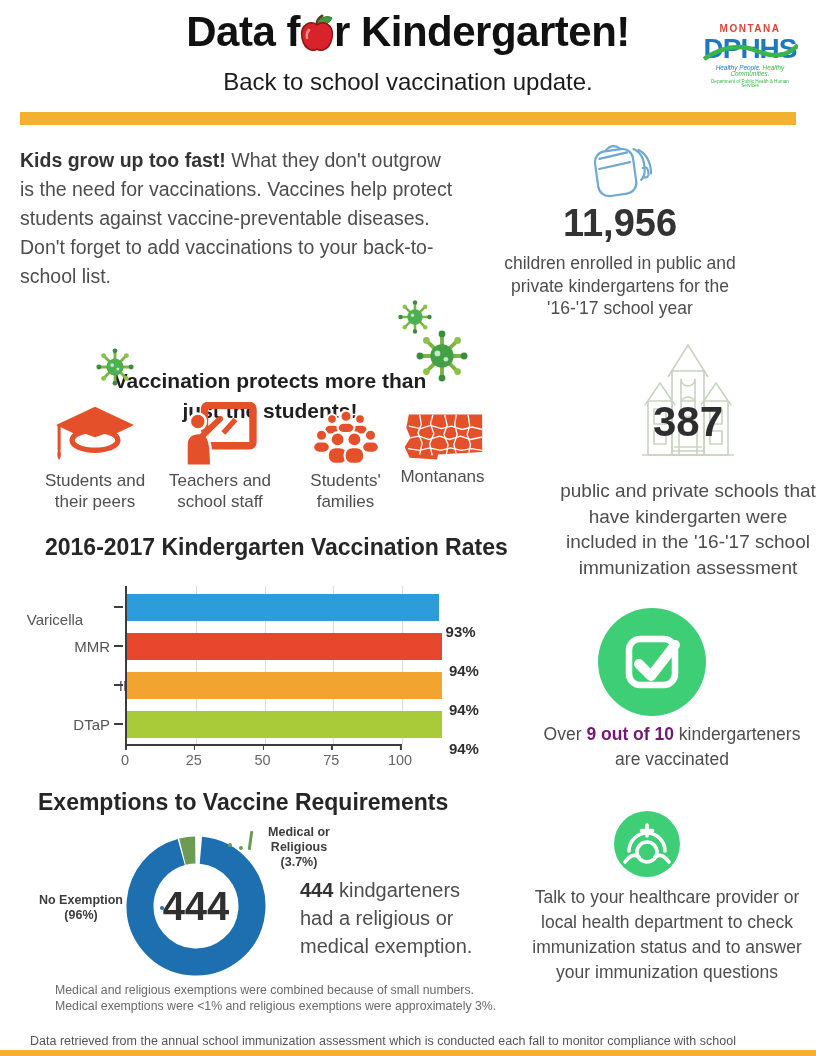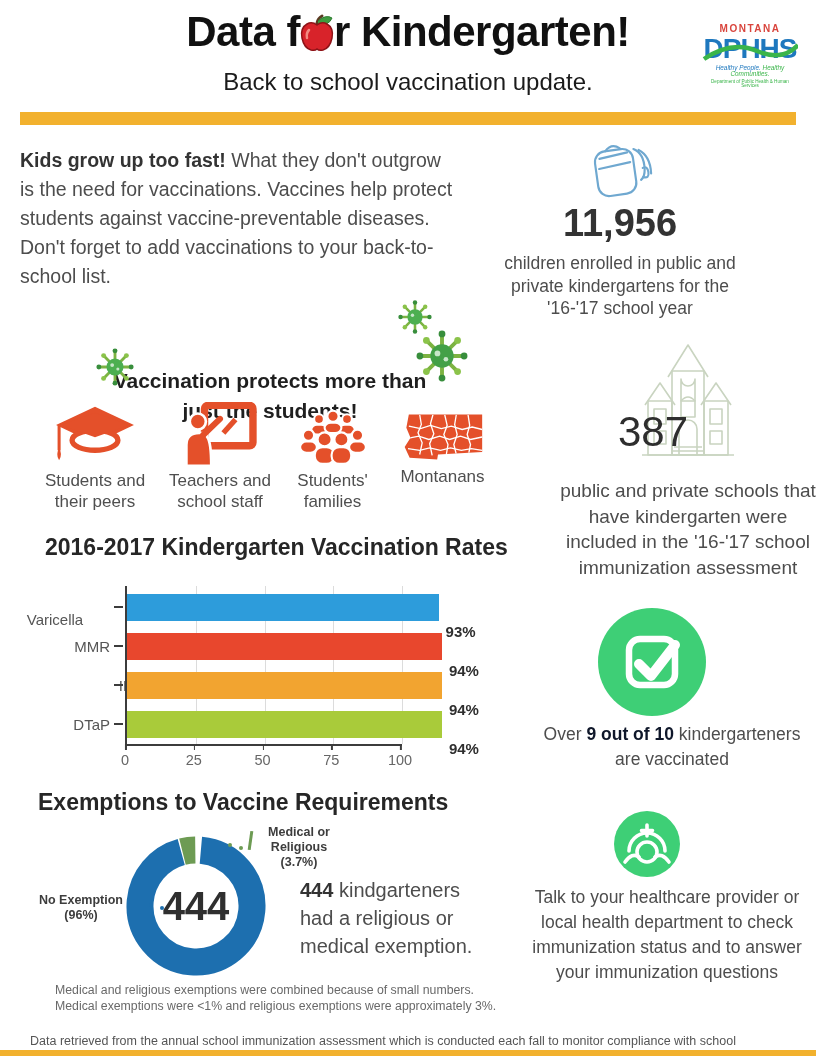--- a/index.html
+++ b/index.html
@@ -49,24 +49,24 @@
   .lbl-none{left:28px;top:893px;width:106px;text-align:center;font-size:12.5px;font-weight:bold;color:#3d3d3d;line-height:15px;}
   .dot{width:4px;height:4px;border-radius:50%;}
   .tick-v{width:3px;height:19px;}
   .ex-side{left:300px;top:876px;width:190px;font-size:20px;line-height:28px;color:#4d4d4d;}
   .ex-side b{color:#333;}
   .ex-foot{left:55px;top:983px;font-size:12.3px;line-height:15.5px;color:#696969;}
   
   .rc-center{text-align:center;color:#4d4d4d;}
   .enr-num{left:505px;top:202px;width:230px;text-align:center;font-size:38px;font-weight:bold;color:#333;}
   .enr-cap{left:500px;top:252px;width:240px;font-size:17.5px;line-height:22.5px;}
-  .sch-num{left:618px;top:398px;width:140px;text-align:left;font-size:42px;font-weight:normal;color:#2e2e2e;margin-top:10px;}
+  .sch-num{left:618px;top:398px;width:140px;text-align:center;font-size:42px;font-weight:bold;color:#2e2e2e;}
   .sch-cap{left:560px;top:478px;width:256px;font-size:19px;line-height:25.5px;}
   .vac-txt{left:537px;top:722px;width:270px;font-size:17.5px;line-height:25px;}
-  .vac-txt b{color:#0f172a;}
+  .vac-txt b{color:#701a75;}
   .prov-txt{left:528px;top:885px;width:278px;font-size:17.5px;line-height:25px;}
   .footer{left:30px;top:1034px;width:770px;font-size:12.5px;color:#555;}
 </style>
 </head>
 <body>
 
 <div id="page">
 
   <div class="abs title">
     <span>Data f</span><span><svg width="36" height="40" viewBox="0 0 36 40">
@@ -192,21 +192,21 @@
       <svg width="84" height="62" viewBox="0 0 110 78">
           <polygon points="55,2 106,26 55,50 4,26" fill="#E4502A"></polygon>
           <ellipse cx="55" cy="46" rx="30" ry="13" fill="#fff" stroke="#E4502A" stroke-width="7"></ellipse>
           <polygon points="55,10 100,26 55,42 10,26" fill="#E4502A"></polygon>
           <path d="M8,27 L8,58" stroke="#E4502A" stroke-width="4" stroke-linecap="round"></path>
           <path d="M8,56 q-5,9 0,16 q5,-7 0,-16" fill="#E4502A"></path>
         </svg>
     </div>
     <div class="ilbl">Students and their peers</div>
   </div>
-  <div class="abs icol" style="left:285px;width:95px;">
+  <div class="abs icol" style="left:298px;width:95px;">
     <div class="ibox">
       <svg width="70" height="56" viewBox="0 0 100 80">
           <g fill="#E4502A" stroke="#fff" stroke-width="3">
             <circle cx="30" cy="13" r="7"></circle>
             <rect x="19" y="21" width="22" height="14" rx="8"></rect>
             <circle cx="70" cy="13" r="7"></circle>
             <rect x="59" y="21" width="22" height="14" rx="8"></rect>
             <circle cx="50" cy="9" r="8"></circle>
             <rect x="38" y="18" width="24" height="15" rx="9"></rect>
             <circle cx="15" cy="36" r="8"></circle>

